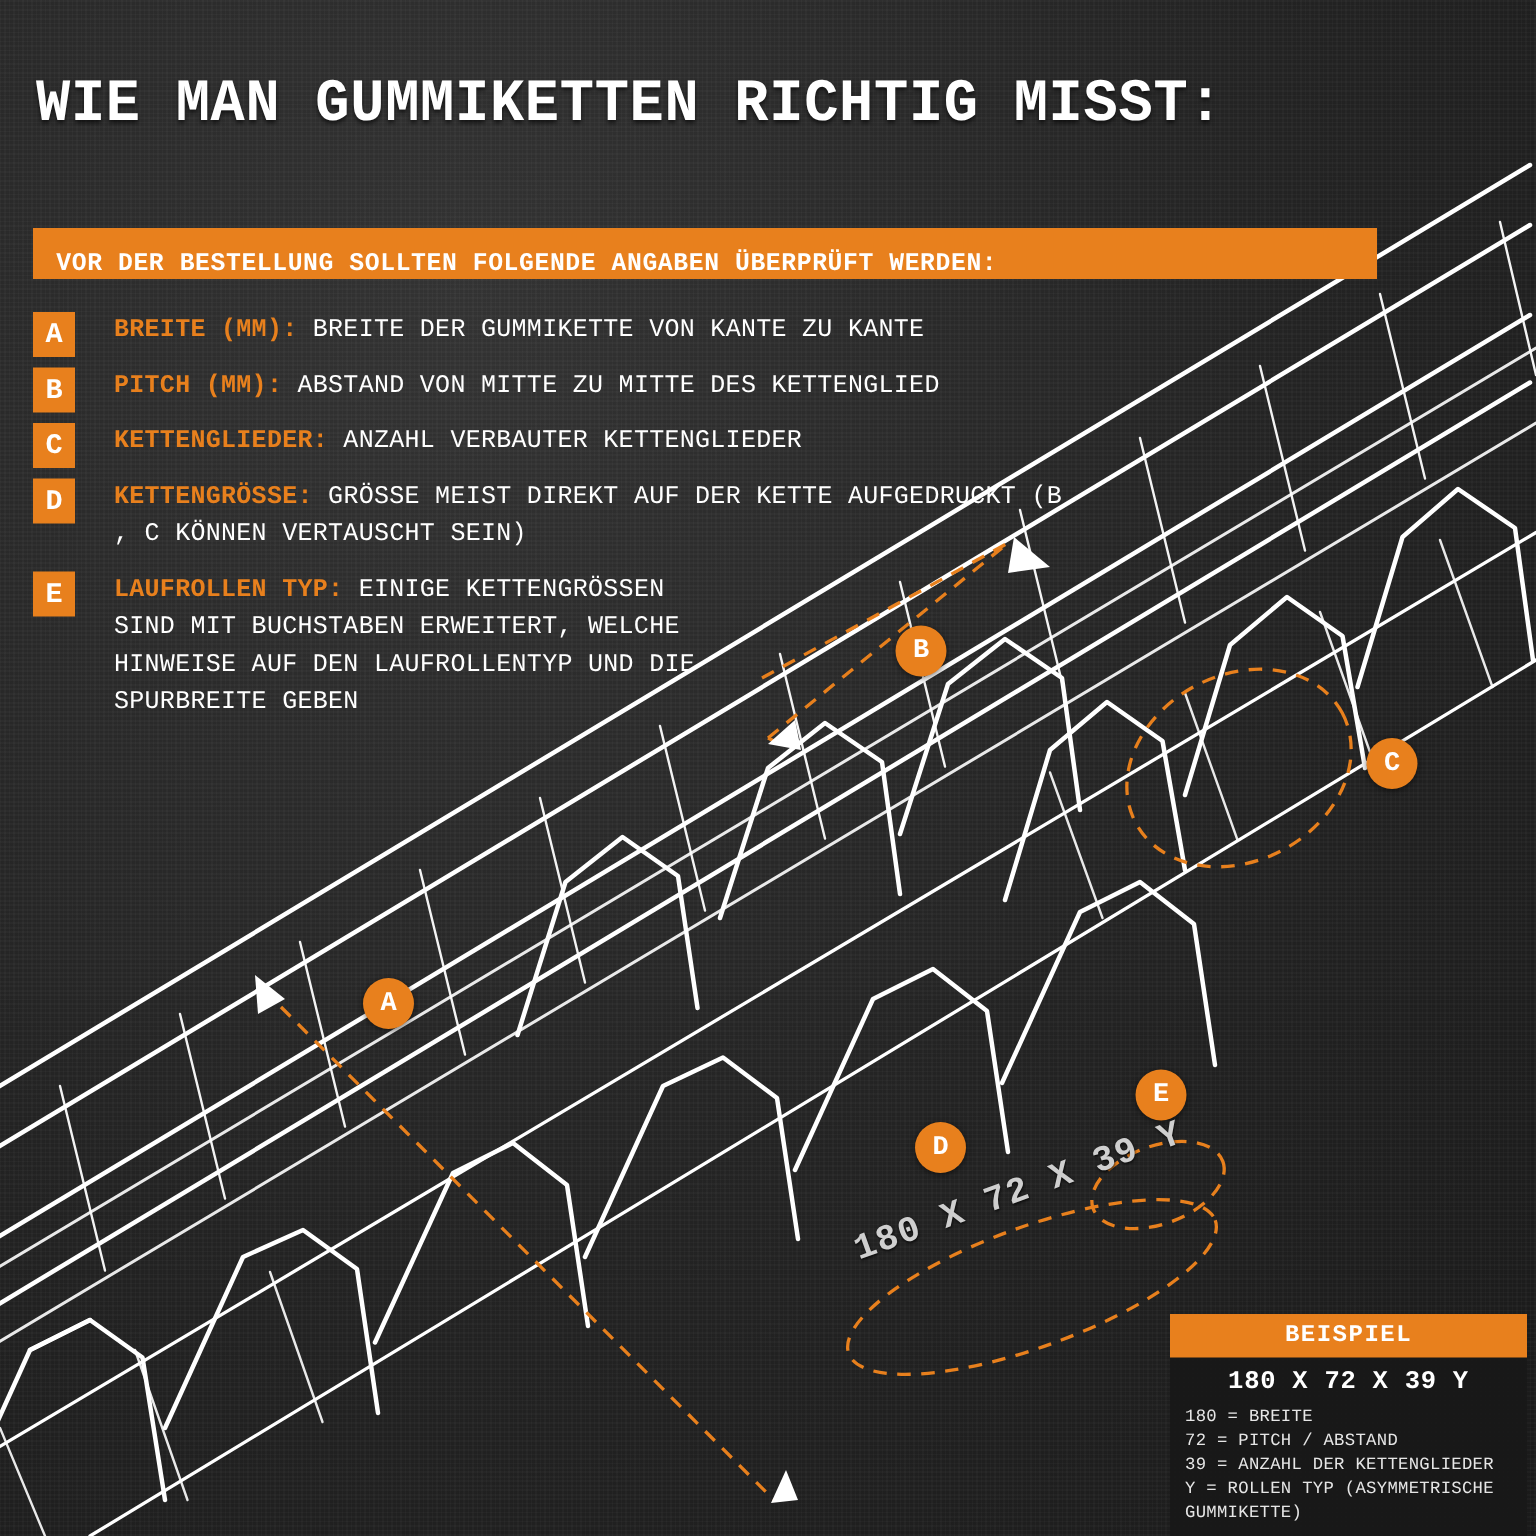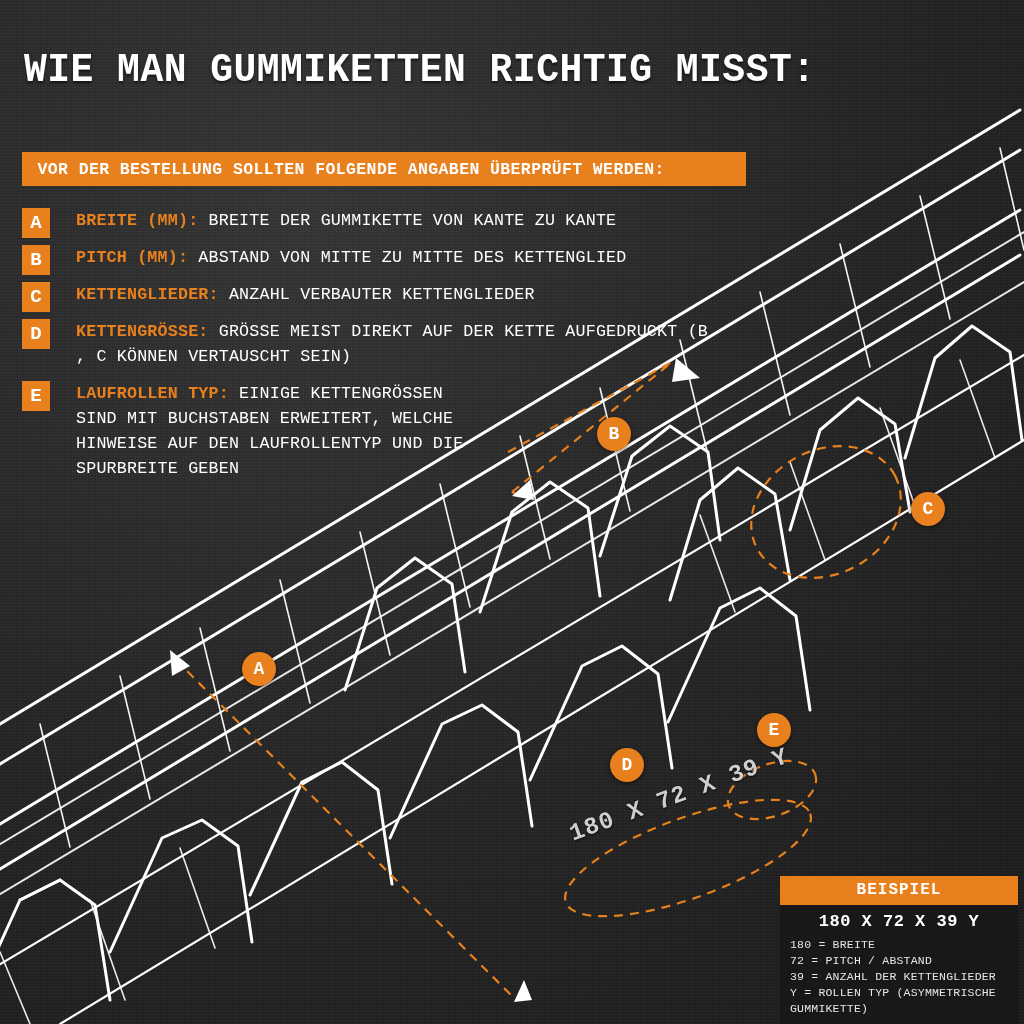--- a/index.html
+++ b/index.html
@@ -42,25 +42,25 @@
     color: #ffffff;
     text-shadow: 0 2px 3px rgba(0,0,0,0.6);
     white-space: nowrap;
   }
 
   
   .subbanner {
     position: absolute;
     left: 22px;
     top: 152px;
-    width: 724px;
+    width: 896px;
     height: 34px;
     background: #e8801d;
     display: flex;
-    align-items: center;
+    align-items: flex-end;
   }
   .subbanner span {
     padding-left: 16px;
     font-size: 17px;
     font-weight: bold;
     letter-spacing: 0.4px;
     text-transform: uppercase;
     color: #ffffff;
     white-space: nowrap;
     transform: scaleX(0.97);

